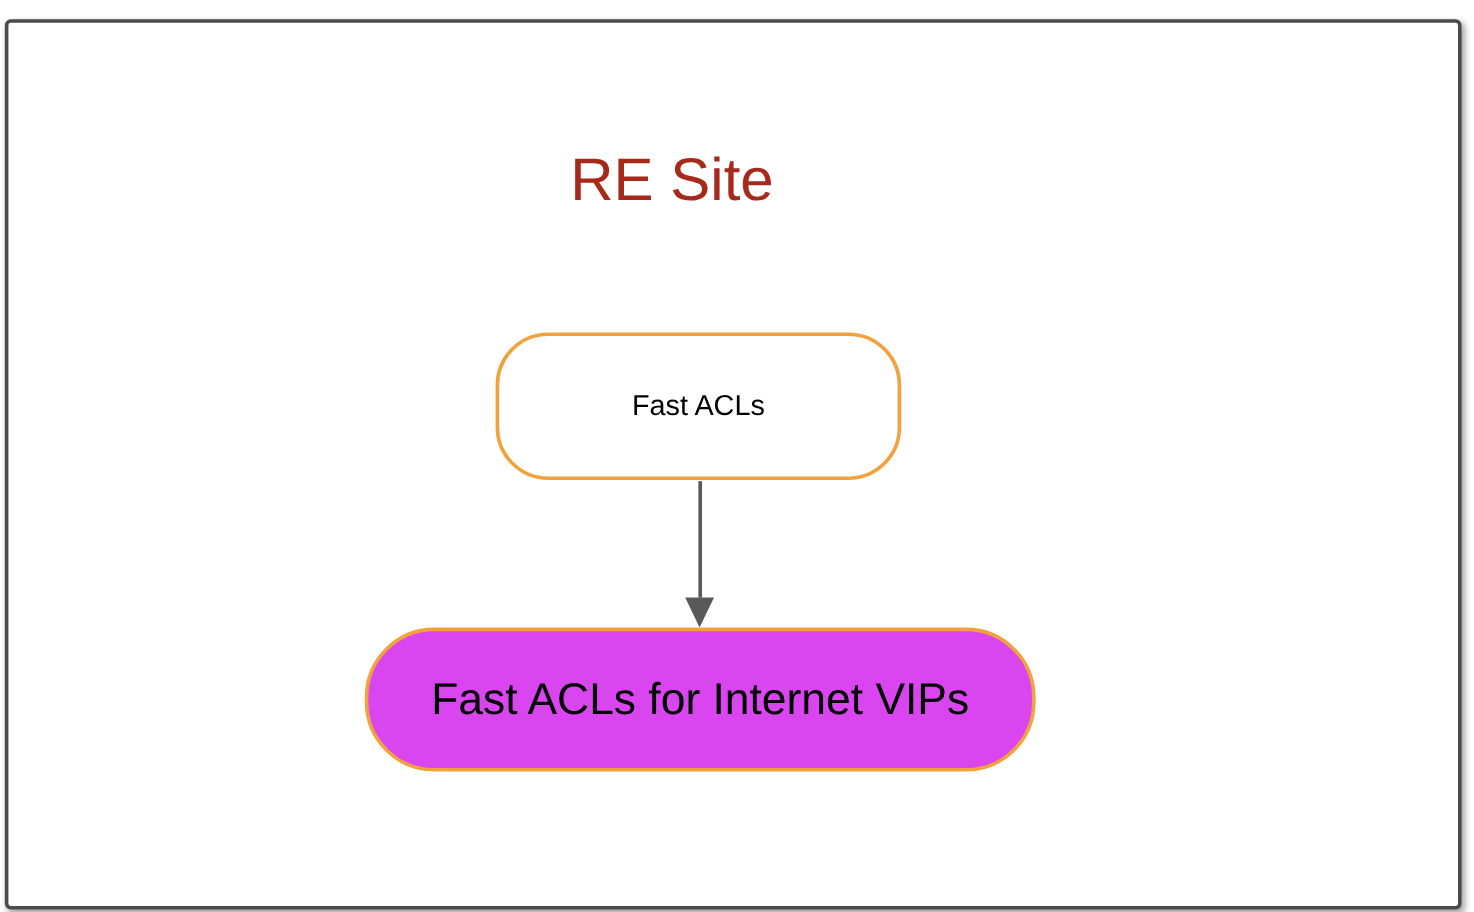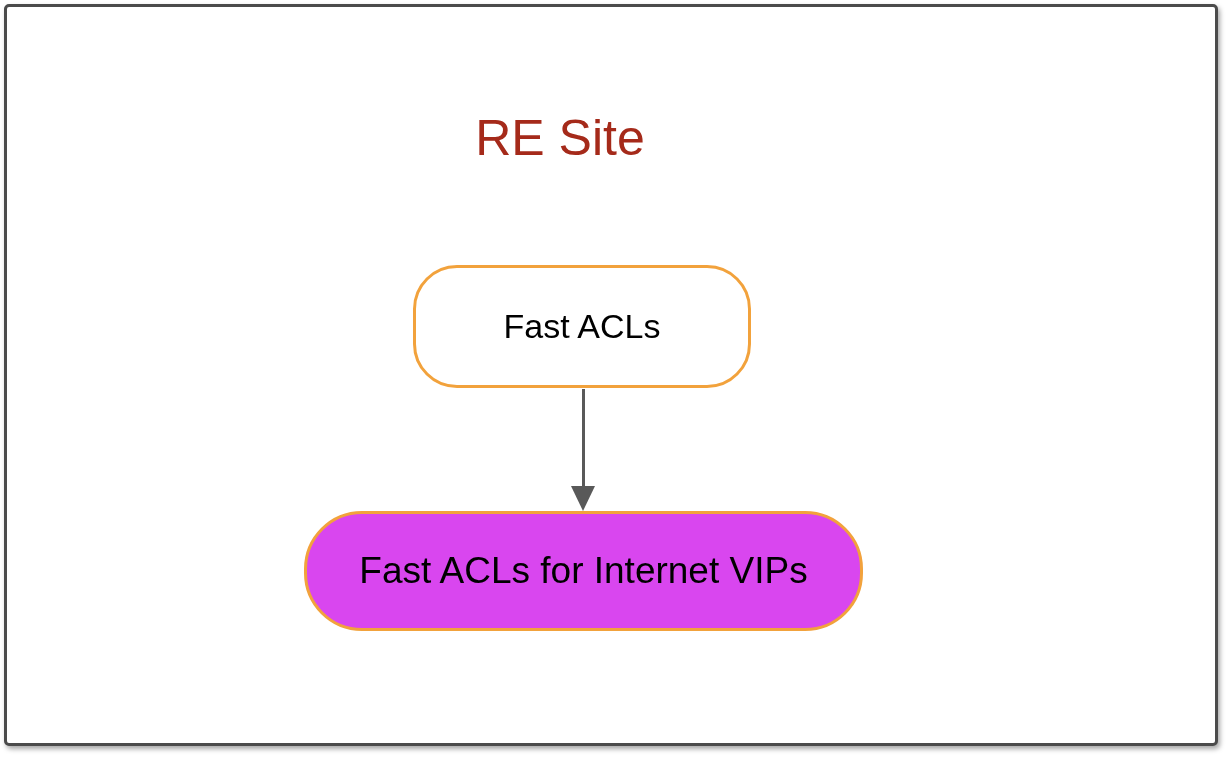--- a/index.html
+++ b/index.html
@@ -10,21 +10,21 @@
     position: relative;
     width: 1228px;
     height: 760px;
     background: #ffffff;
     font-family: "Liberation Sans", sans-serif;
     overflow: hidden;
   }
   .canvas {
     position: absolute;
     left: 4px;
-    top: 4px;
+    top: 16px;
     width: 1214px;
     height: 742px;
     box-sizing: border-box;
     border: 3px solid #4b4b4b;
     border-radius: 5px;
     box-shadow: 2px 3px 5px rgba(0,0,0,0.35);
   }
   .diagram-title {
     position: absolute;
     left: 353px;
@@ -46,21 +46,21 @@
   }
   .node-label {
     white-space: nowrap;
   }
   .node-fast-acls {
     left: 406px;
     top: 258px;
     width: 338px;
     height: 123px;
     border-radius: 44px;
-    font-size: 34px;
+    font-size: 24px;
   }
   .node-fast-acls-vips {
     left: 297px;
     top: 504px;
     width: 559px;
     height: 120px;
     border-radius: 58px;
     font-size: 37px;
   }
   .edge {

